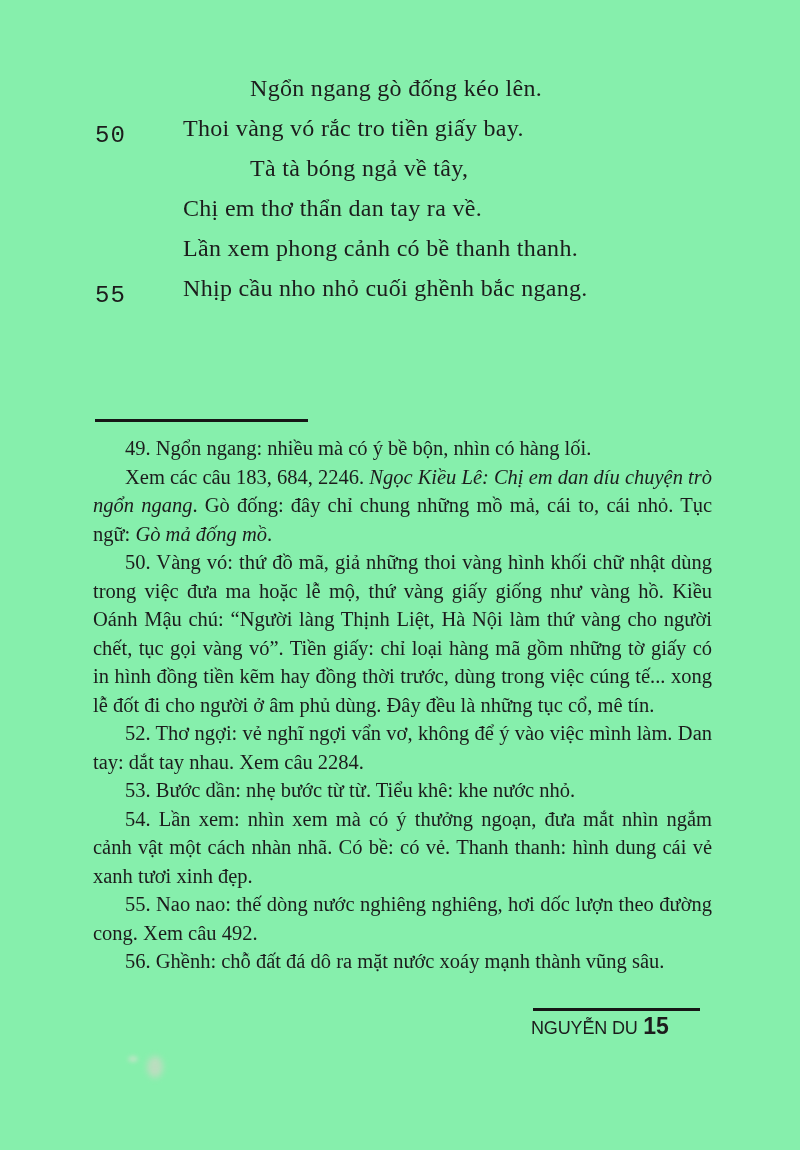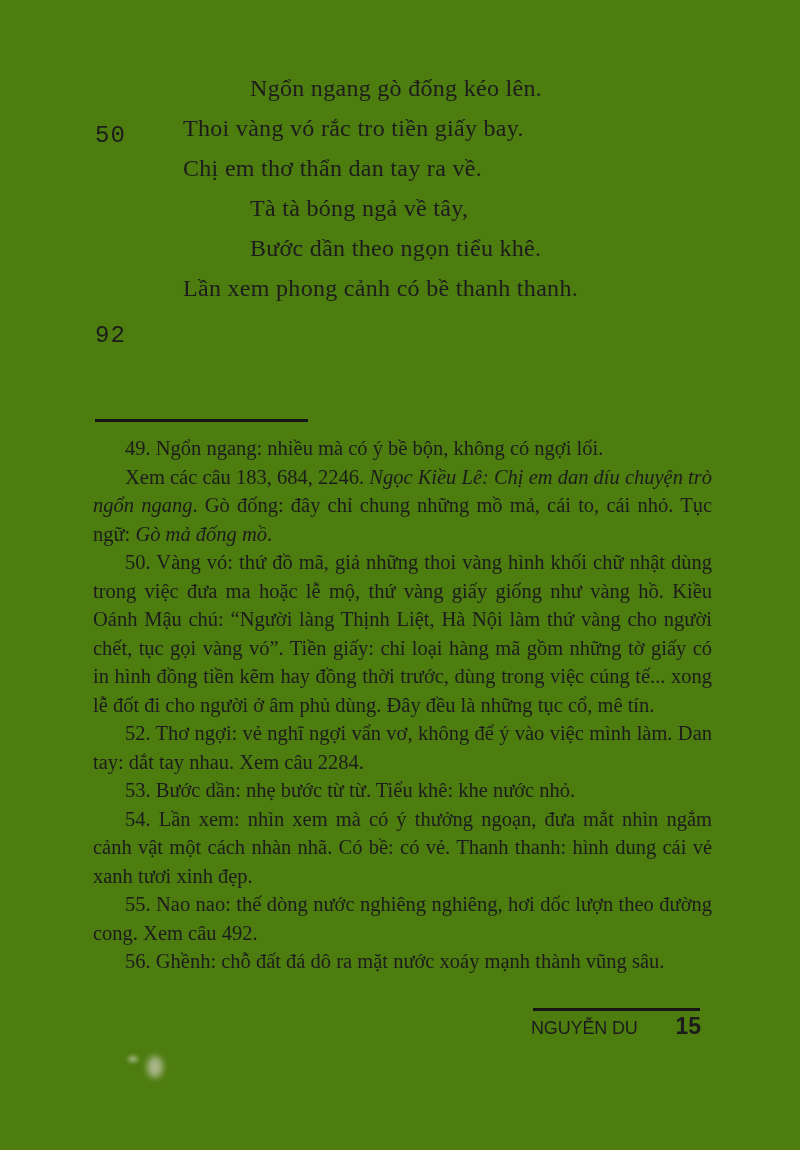--- a/index.html
+++ b/index.html
@@ -1,19 +1,19 @@
 <!DOCTYPE html>
 <html lang="vi"><head>
 <meta charset="utf-8">
 <style>
   html,body{margin:0;padding:0;background:#ffffff;}
   .page{
     position:relative;
     width:800px;height:1150px;
-    background:#4d7c0f;
+    background:#86efac;
     color:#1c1c1c;
     font-family:"Liberation Serif", serif;
     overflow:hidden;
   }
   
   .poem{position:absolute;top:68px;left:183px;}
   .pline{position:relative;font-size:24px;line-height:40px;white-space:nowrap;letter-spacing:.3px;}
   .pline.indent{padding-left:67px;}
   .pnum{position:absolute;left:-88px;top:8px;letter-spacing:1px;font-family:Liberation Mono, monospace;}
   
@@ -35,45 +35,45 @@
   }
   .smudge2{
     position:absolute;left:128px;top:1056px;width:10px;height:6px;
     background:#e2dfd6;border-radius:50%;
     filter:blur(2px);opacity:.6;
   }
   
   .footer-rule{position:absolute;left:533px;top:1008px;width:167px;height:3px;background:#161616;}
   .footer-line{
     position:absolute;left:531px;top:1013px;width:170px;
-    display:flex;justify-content:space-between;align-items:baseline;
+    display:flex;justify-content:flex-start;align-items:baseline;
     font-family:"Liberation Sans", sans-serif;
   }
   .author{font-size:19px;letter-spacing:-0.2px;font-weight:normal;transform:scaleX(.95);transform-origin:left center;}
   .pageno{font-size:23px;font-weight:bold;}
 </style>
 </head>
 <body>
 
 <div class="page">
 
   <div class="poem" id="poem">
       <div class="pline indent"><span class="ptext">Ngổn ngang gò đống kéo lên.</span></div>
       <div class="pline"><span class="pnum">50</span><span class="ptext">Thoi vàng vó rắc tro tiền giấy bay.</span></div>
+      <div class="pline indent"><span class="ptext">Tà tà bóng ngả về tây,</span></div>
       <div class="pline"><span class="ptext">Chị em thơ thẩn dan tay ra về.</span></div>
-      <div class="pline indent"><span class="ptext">Tà tà bóng ngả về tây,</span></div>
-      <div class="pline indent"><span class="ptext">Bước dần theo ngọn tiểu khê.</span></div>
       <div class="pline"><span class="ptext">Lần xem phong cảnh có bề thanh thanh.</span></div>
-      <div class="pline indent"><span class="pnum">92</span></div>
+      <div class="pline indent"><span class="pnum">55</span></div>
+      <div class="pline"><span class="ptext">Nhịp cầu nho nhỏ cuối ghềnh bắc ngang.</span></div>
     </div>
 
   <div class="fn-divider"></div>
 
   <div class="footnotes" id="footnotes">
-      <p class="fn-para"><span>49. </span><span class="b">Ngổn ngang</span><span>: nhiều mà có ý bề bộn, không có ngợi lối.</span></p>
+      <p class="fn-para"><span>49. </span><span class="b">Ngổn ngang</span><span>: nhiều mà có ý bề bộn, nhìn có hàng lối.</span></p>
       <p class="fn-para"><span>Xem các câu 183, 684, 2246. </span><span class="i">Ngọc Kiều Lê: Chị em dan díu chuyện trò ngổn ngang</span><span>. Gò đống: đây chỉ chung những mồ mả, cái to, cái nhỏ. Tục ngữ: </span><span class="i">Gò mả đống mồ</span><span>.</span></p>
       <p class="fn-para"><span>50. </span><span class="b">Vàng vó</span><span>: thứ đồ mã, giả những thoi vàng hình khối chữ nhật dùng trong việc đưa ma hoặc lễ mộ, thứ vàng giấy giống như vàng hồ. Kiều Oánh Mậu chú: “Người làng Thịnh Liệt, Hà Nội làm thứ vàng cho người chết, tục gọi vàng vó”. </span><span class="b">Tiền giấy</span><span>: chỉ loại hàng mã gồm những tờ giấy có in hình đồng tiền kẽm hay đồng thời trước, dùng trong việc cúng tế... xong lễ đốt đi cho người ở âm phủ dùng. Đây đều là những tục cổ, mê tín.</span></p>
       <p class="fn-para"><span>52. </span><span class="b">Thơ ngợi</span><span>: vẻ nghĩ ngợi vẩn vơ, không để ý vào việc mình làm. </span><span class="b">Dan tay</span><span>: dắt tay nhau. Xem câu 2284.</span></p>
       <p class="fn-para"><span>53. </span><span class="b">Bước dần</span><span>: nhẹ bước từ từ. </span><span class="b">Tiểu khê</span><span>: khe nước nhỏ.</span></p>
       <p class="fn-para"><span>54. </span><span class="b">Lần xem</span><span>: nhìn xem mà có ý thưởng ngoạn, đưa mắt nhìn ngắm cảnh vật một cách nhàn nhã. Có bề: có vẻ. </span><span class="b">Thanh thanh</span><span>: hình dung cái vẻ xanh tươi xinh đẹp.</span></p>
       <p class="fn-para"><span>55. </span><span class="b">Nao nao</span><span>: thế dòng nước nghiêng nghiêng, hơi dốc lượn theo đường cong. Xem câu 492.</span></p>
       <p class="fn-para"><span>56. </span><span class="b">Ghềnh</span><span>: chỗ đất đá dô ra mặt nước xoáy mạnh thành vũng sâu.</span></p>
     </div>
 
   <div class="smudge"></div>

